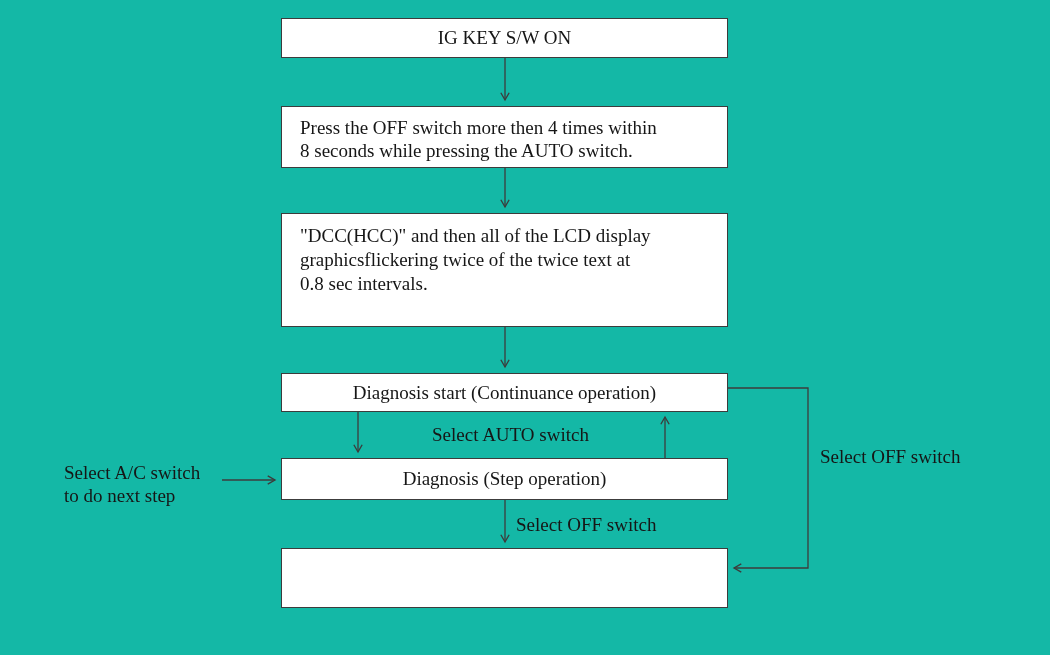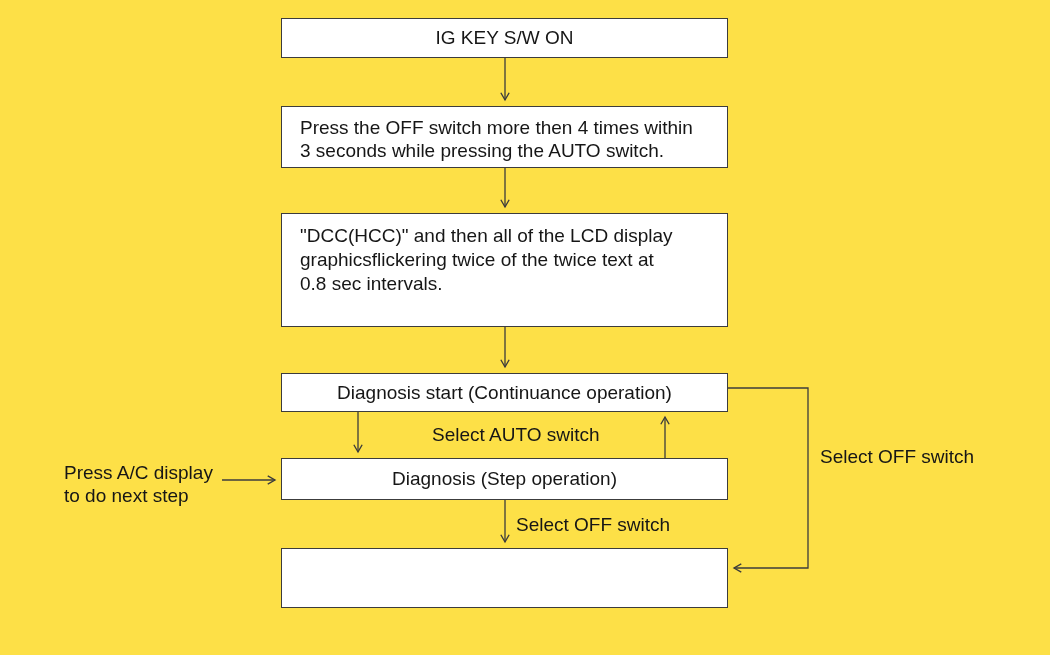--- a/index.html
+++ b/index.html
@@ -1,20 +1,20 @@
 <!DOCTYPE html>
 <html><head>
 <meta charset="utf-8">
 <style>
   html,body{margin:0;padding:0;background:#ffffff;}
   .canvas{
     position:relative;
     width:1050px;height:655px;
-    background:#fde047;
-    font-family:Liberation Sans, sans-serif;
+    background:#14b8a6;
+    font-family:Liberation Serif, serif;
     font-size:19px;
     color:#161616;
     overflow:hidden;
   }
   .wires{position:absolute;left:0;top:0;}
   .wires path{fill:none;stroke:#3c3c3c;stroke-width:1.3px;}
   .box{
     position:absolute;
     box-sizing:border-box;
     border:1.5px solid #3c3c3c;
@@ -52,21 +52,21 @@
     <path d="M222,480 H275" marker-end="url(#arw)"></path>
     <path d="M728,388 H808 V568 H734" marker-end="url(#arw)"></path>
   </svg>
 
   <div class="box center" style="left:281px;top:18px;width:447px;height:40px">
     <div>IG KEY S/W ON</div>
   </div>
 
   <div class="box leftalign tight" style="left:281px;top:106px;width:447px;height:62px">
     <div>Press the OFF switch more then 4 times within</div>
-    <div>3 seconds while pressing the AUTO switch.</div>
+    <div>8 seconds while pressing the AUTO switch.</div>
   </div>
 
   <div class="box leftalign" style="left:281px;top:213px;width:447px;height:114px">
     <div>"DCC(HCC)" and then all of the LCD display</div>
     <div>graphicsflickering twice of the twice text at</div>
     <div>0.8 sec intervals.</div>
   </div>
 
   <div class="box center" style="left:281px;top:458px;width:447px;height:42px">
     <div>Diagnosis (Step operation)</div>
@@ -79,17 +79,17 @@
   <div class="box leftalign tight" style="left:281px;top:548px;width:447px;height:60px">
   </div>
 
   <div class="lbl" style="left:432px;top:423px">Select AUTO switch</div>
 
   <div class="lbl" style="left:516px;top:513px">Select OFF switch</div>
 
   <div class="lbl" style="left:820px;top:445px">Select OFF switch</div>
 
   <div class="lbl" style="left:64px;top:461px">
-    <div>Press A/C display</div>
+    <div>Select A/C switch</div>
     <div>to do next step</div>
   </div>
 
 </div>
 
 </body></html>

